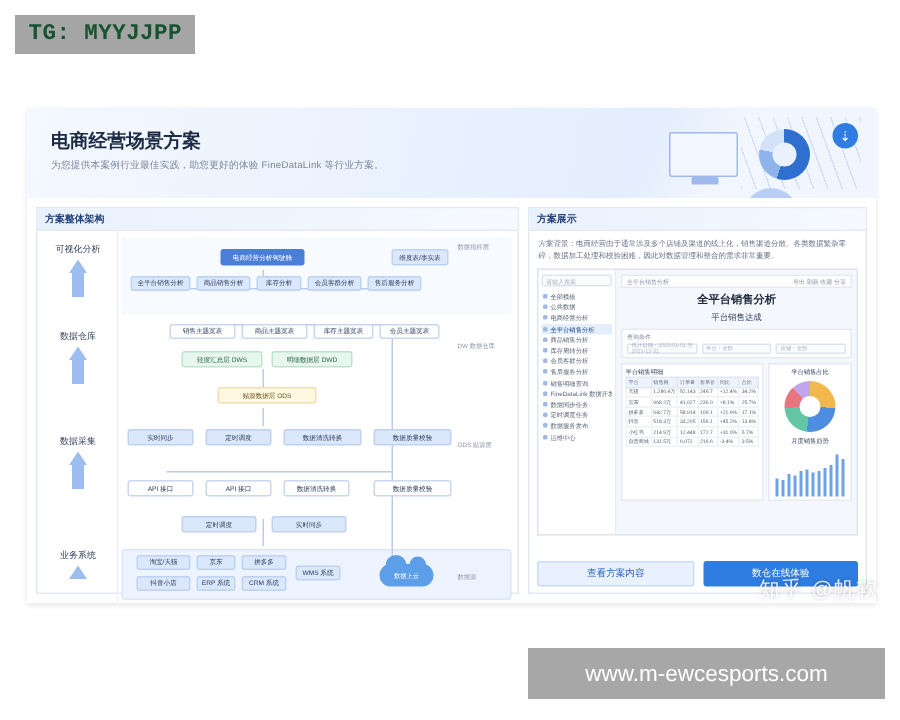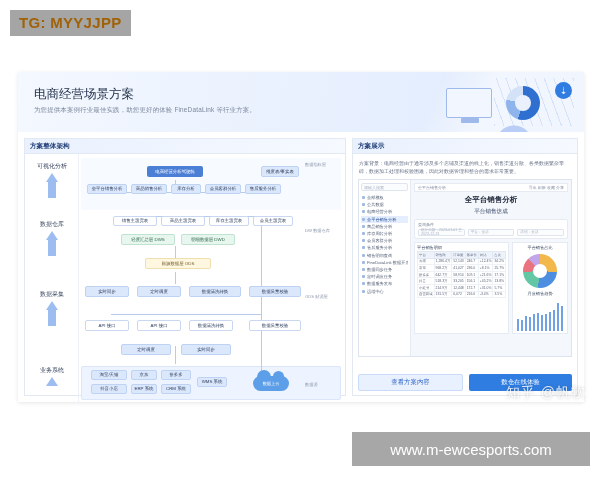--- a/index.html
+++ b/index.html
@@ -9,25 +9,26 @@
     background: #ffffff;
     font-family: "Liberation Sans", sans-serif;
     position: relative;
     overflow: hidden;
   }
 
   
   .tg-badge {
     position: absolute; left: 10px; top: 10px;
     background: rgba(130,130,130,0.72);
-    color: #a16207;
+    color: #14532d;
     font-size: 15px; font-weight: bold;
     padding: 4px 9px 5px 9px;
     letter-spacing: 0.3px;
     z-index: 40;
+    font-family: Liberation Mono, monospace;
   }
   .url-badge {
     position: absolute; left: 352px; top: 432px;
     width: 238px; height: 34px;
     background: rgba(138,138,138,0.75);
     color: #ffffff;
     font-size: 15px;
     display: flex; align-items: center; justify-content: center;
     z-index: 40;
   }
@@ -50,21 +51,21 @@
 
   
   .banner {
     position: relative;
     height: 60px;
     background: linear-gradient(100deg,#f4f8ff 0%, #e9f1fe 48%, #dfeafd 100%);
     overflow: hidden;
   }
   .banner-title {
     position: absolute; left: 16px; top: 14px;
-    font-size: 12.5px; color: #1c2b46; font-weight: normal;
+    font-size: 12.5px; color: #1c2b46; font-weight: bold;
   }
   .banner-sub {
     position: absolute; left: 16px; top: 34px;
     font-size: 6.4px; color: #7b879c; letter-spacing: 0.2px;
   }
   .banner-art {
     position: absolute; right: 0; top: 0; width: 250px; height: 60px;
     background:
       radial-gradient(circle at 72% 120%, #b9cef6 0 18px, transparent 19px),
       linear-gradient(115deg, rgba(255,255,255,0) 40%, rgba(255,255,255,0.55) 60%);

